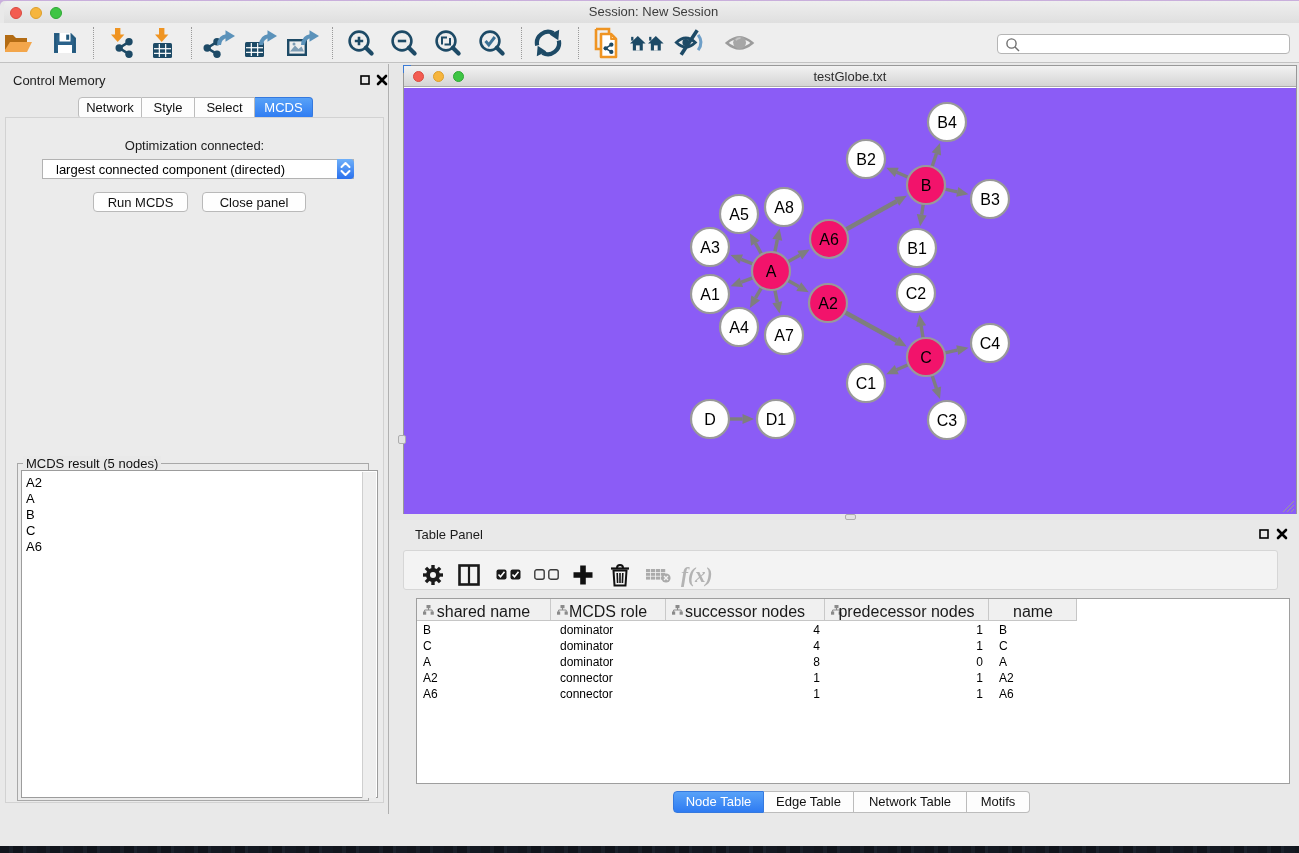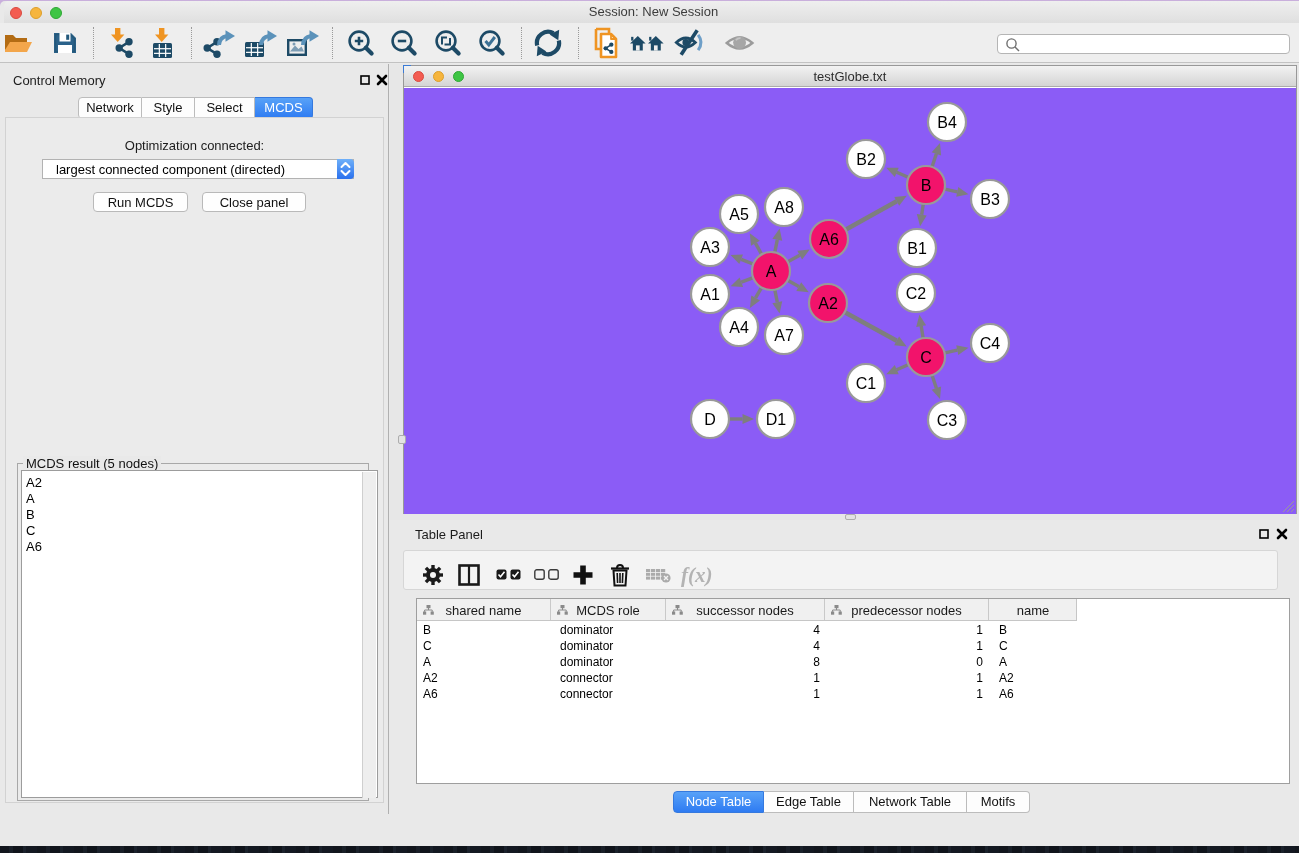--- a/index.html
+++ b/index.html
@@ -40,21 +40,21 @@
 #nettitle { position:absolute; left:0; top:0; width:892px; height:21px; background:linear-gradient(#f2f2f2,#d4d4d4); border-bottom:1px solid #ababab; }
 #nettitle .title { position:absolute; left:0; right:0; top:3px; text-align:center; font-size:13px; color:#2d2d2d; }
 #netcanvas { position:absolute; left:0; top:22px; width:892px; height:426px; background:#8b5cf6; }
 
 #tpanel { position:absolute; left:390px; top:519px; width:909px; height:294px; background:#e9e9e9; }
 #ttoolbar { position:absolute; left:13px; top:30px; width:875px; height:40px; background:#f3f3f3; border:1px solid #d6d6d6; border-radius:3px; }
 .tticon { position:absolute; top:4px; height:40px; display:flex; align-items:center; justify-content:flex-start;font-weight:bold; }
 #ttable { position:absolute; left:26px; top:78px; width:874px; height:186px; background:#fff; border:1px solid #9e9e9e; }
 #thead { position:absolute; left:0; top:0; width:660px; height:22px; background:#f0f0f0; border-bottom:1px solid #c6c6c6; border-right:1px solid #c6c6c6; }
 .hcell { position:absolute; top:0; height:21px; border-right:1px solid #c9c9c9; }
-.hcell .lbl { position:absolute; left:0; right:0; top:4px; text-align:center; font-size:13px; color:#1a1a1a; }
+.hcell .lbl { position:absolute; left:0; right:0; top:4px; text-align:center; font-size:16px; color:#1a1a1a; }
 .hcell.lastc { border-right:none; }
 .trow { position:absolute; font-size:12px; color:#000; height:16px; }
 .trow span { position:absolute; top:1px; }
 
 #btabs { position:absolute; display:flex; left:283px; top:271px; }
 
 #statusbar { position:absolute; left:0; top:813px; width:1299px; height:33px; background:#ececec; border-top:1px solid #bcbcbc; }
 #menubtn { position:absolute; left:10px; top:8px; width:27px; height:23px; background:#fdfdfd; border:1px solid #b9b9b9; border-radius:4px; }
 #membtn { position:absolute; right:11px; top:8px; width:73px; height:23px; background:#fdfdfd; border:1px solid #b9b9b9; border-radius:4px; font-size:11px; color:#111; }
 #deskstrip { position:absolute; left:0; top:846px; width:1299px; height:7px; background:repeating-linear-gradient(90deg,#12161d 0 9px,#191f28 9px 13px,#10141b 13px 23px,#1b222c 23px 26px,#141922 26px 37px); }

